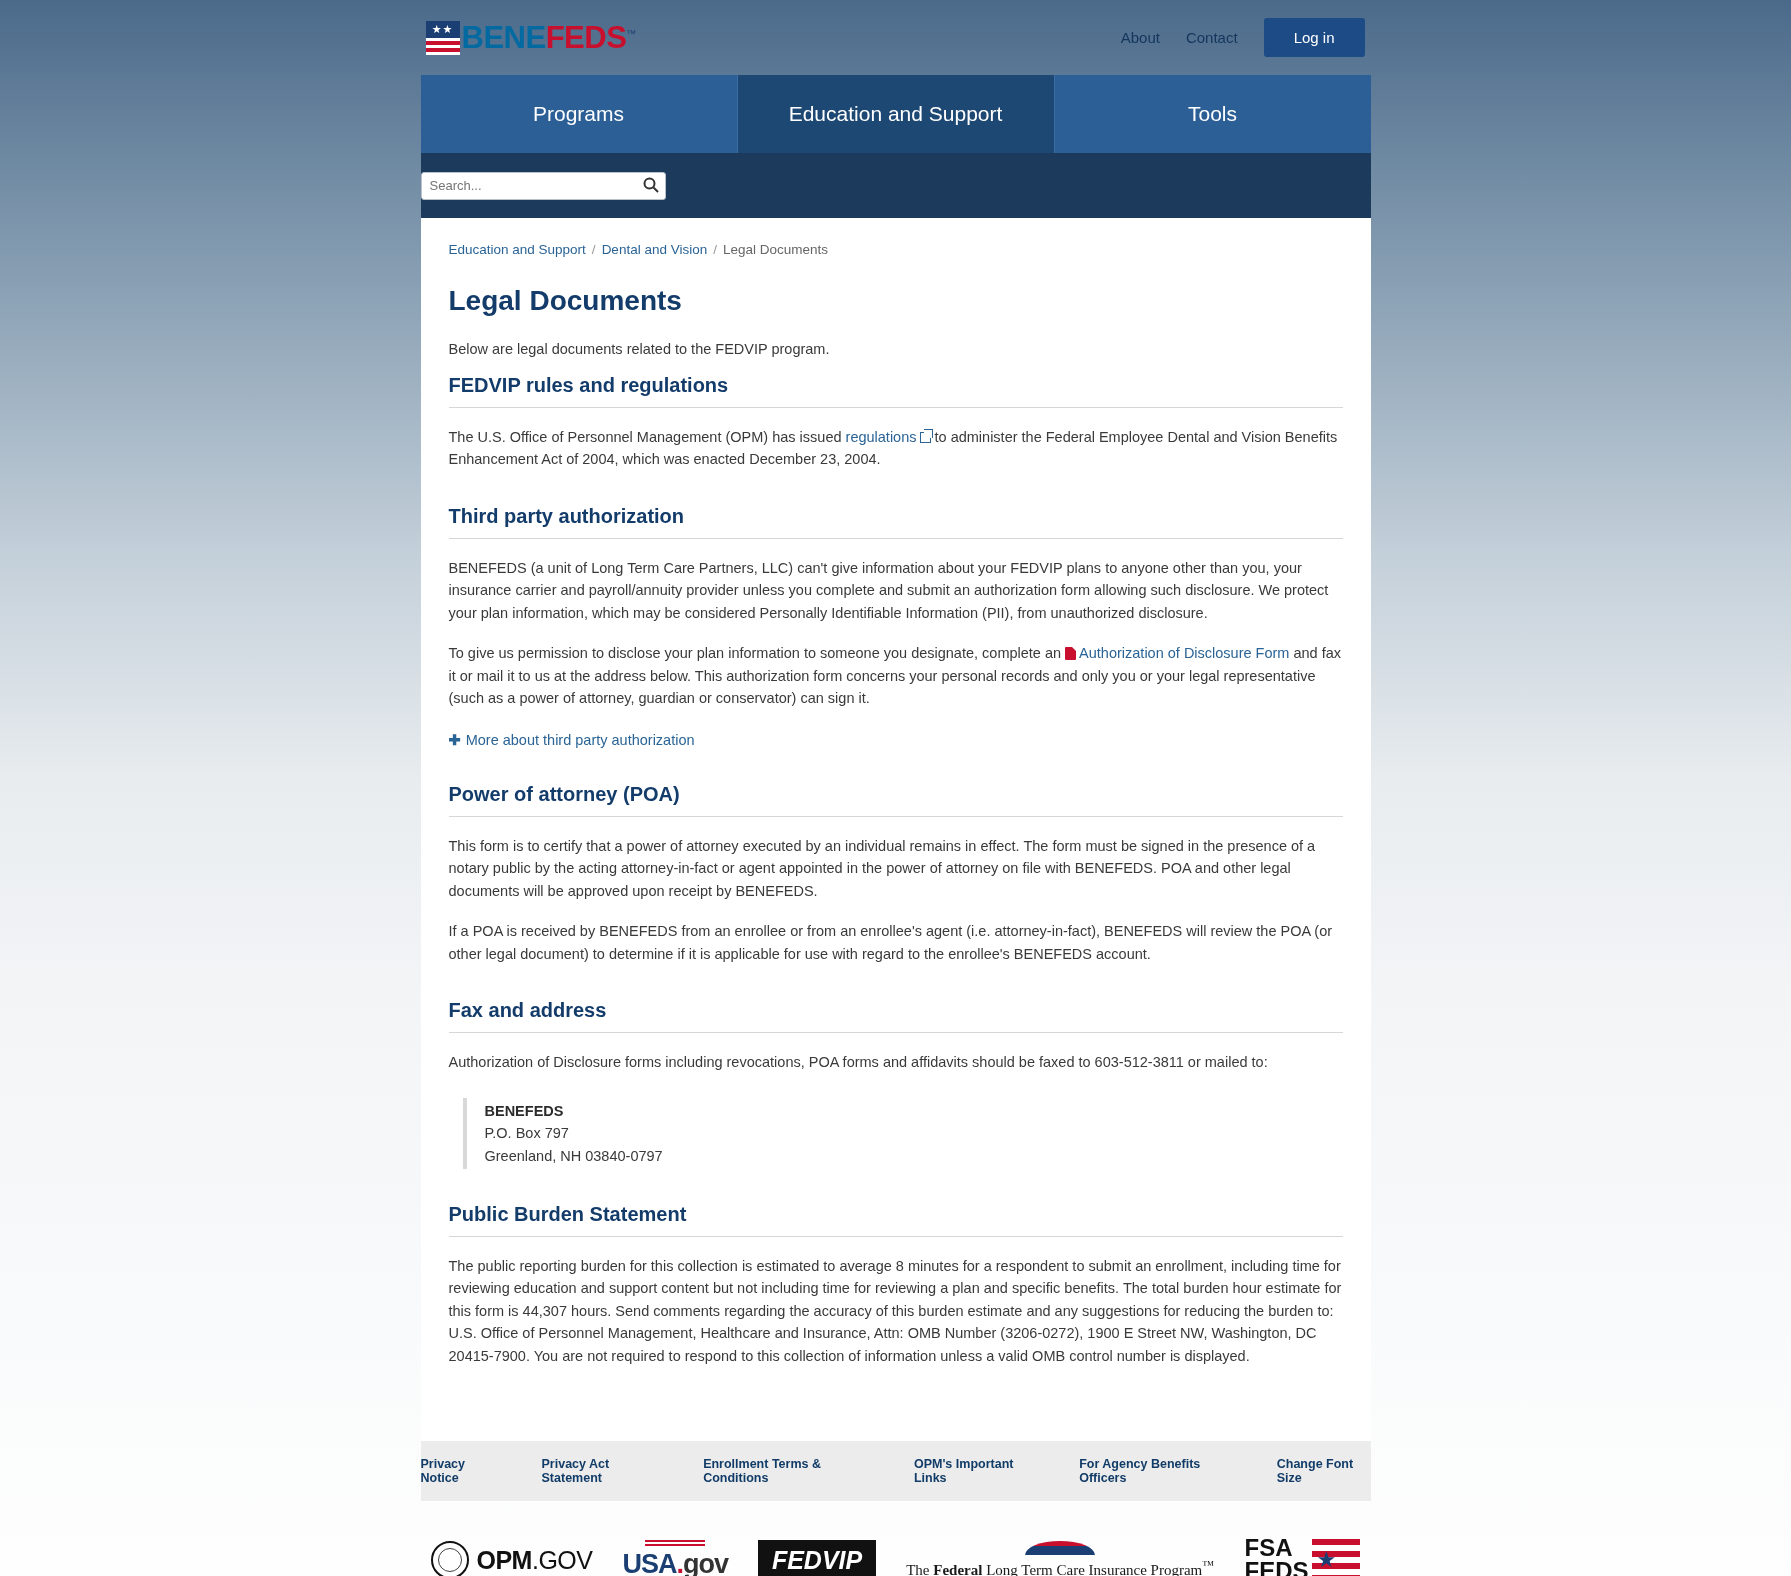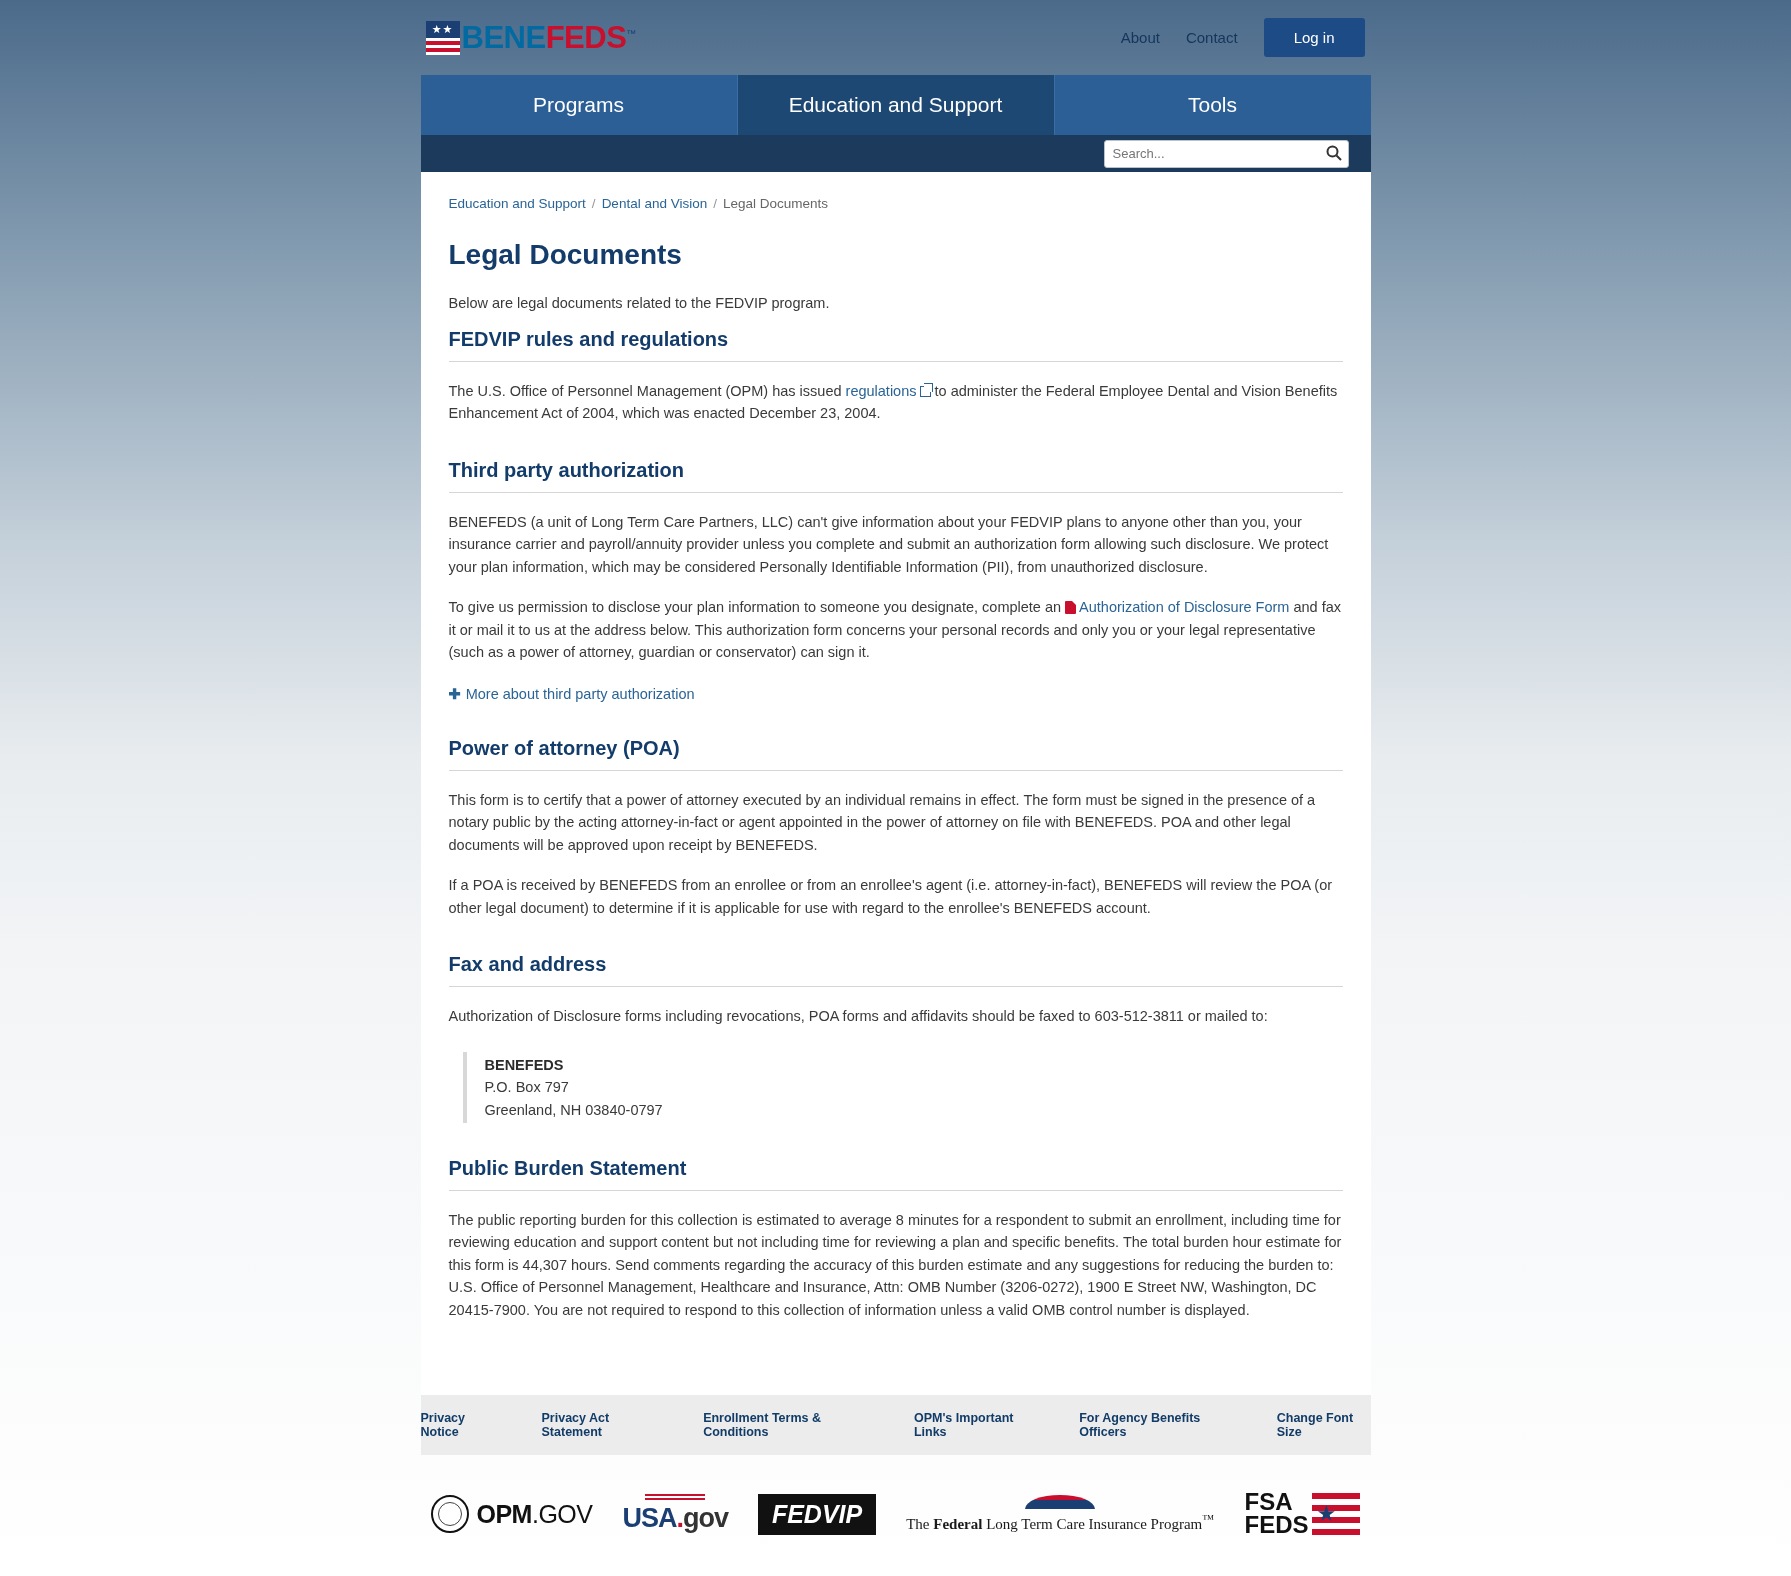--- a/index.html
+++ b/index.html
@@ -81,42 +81,41 @@
     font-size: 15px;
     padding: 11px 30px;
     border-radius: 3px;
     cursor: pointer;
     font-family: "Liberation Sans", sans-serif;
   }
 
   
   .nav {
     display: flex;
-    height: 60px;
+    height: 78px;
   }
   .nav-item {
     flex: 1;
     display: flex;
     align-items: center;
     justify-content: center;
     color: #fff;
     font-size: 21px;
     cursor: pointer;
     background: #2c5f96;
     border-right: 1px solid #3a6ea5;
   }
   .nav-item:last-child { border-right: none; }
   .nav-item.active { background: #1d4873; }
 
   .searchbar {
     background: #1b3a5c;
-    height: 37px;
-    display: flex;
-    align-items: center;
-    justify-content: flex-end;
+    height: 65px;
+    display: flex;
+    align-items: center;
     padding-right: 22px;
   }
   .search-wrap {
     position: relative;
     width: 245px;
   }
   .search-input {
     width: 100%;
     height: 28px;
     border: 1px solid #b9c2ca;

